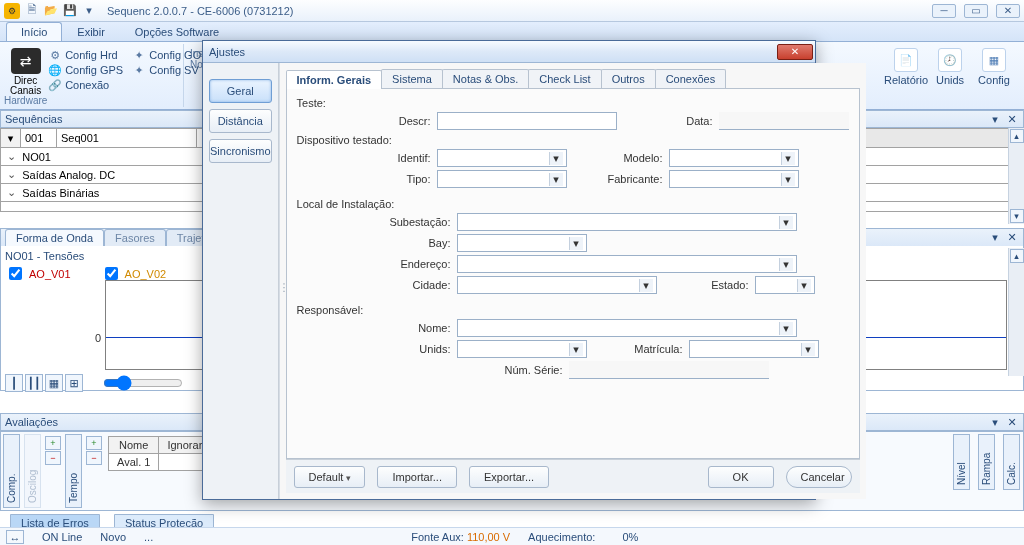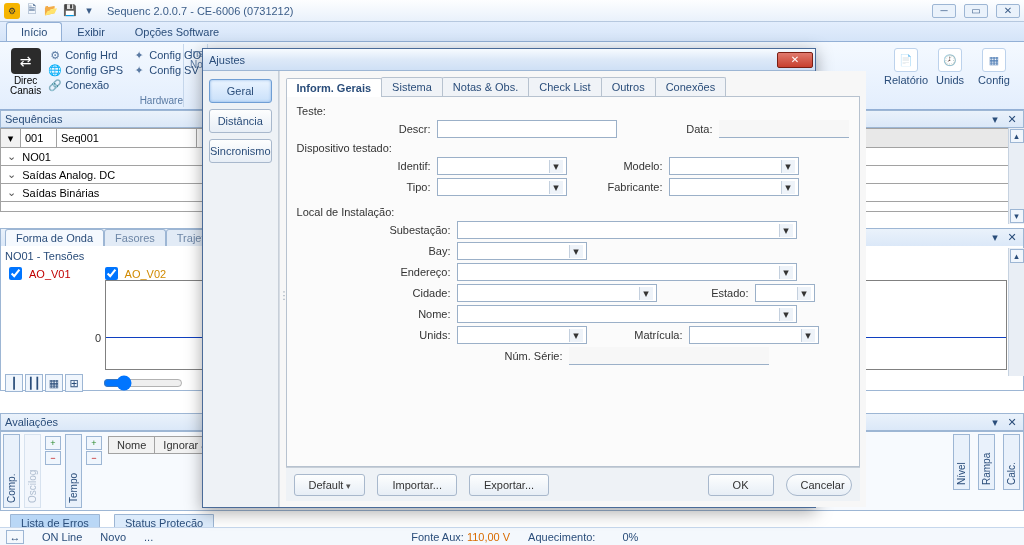--- a/index.html
+++ b/index.html
@@ -15,21 +15,21 @@
 .win-btn { width: 24px; height: 14px; border: 1px solid #9db6d4; border-radius: 2px; background: #eaf2fb; display:flex;align-items:center;justify-content:center;font-size:10px;color:#3b5d88;}
 
 
 .ribbon-tabs { height: 20px; background: linear-gradient(#e3eefd,#d5e4f8); display: flex; align-items: flex-end; padding-left: 6px; border-bottom: 1px solid #93b0d6; }
 .ribbon-tab { padding: 3px 14px; color: #2a4d7a; border:1px solid transparent; border-bottom:none; border-radius: 3px 3px 0 0; cursor:pointer; }
 .ribbon-tab.active { background: #f4f9ff; border-color:#93b0d6; color:#2a4d7a; font-weight:normal; }
 
 
 .ribbon { height: 68px; background: linear-gradient(#f4f9ff,#e3eefd); border-bottom: 1px solid #93b0d6; display: flex; align-items: stretch; padding: 2px 4px; }
 .ribbon-group { border-right: 1px solid #c6d7ec; padding: 2px 6px; display:flex; flex-direction:column; position:relative;}
-.ribbon-group-label { position:absolute; bottom:0; left:0; right:0; text-align:right; font-size:10px; color:#5a7aa3; padding-bottom:1px;}
+.ribbon-group-label { position:absolute; bottom:0; left:0; right:0; text-align:left; font-size:10px; color:#5a7aa3; padding-bottom:1px;}
 .hw-grid { display:flex; gap:6px; }
 .hw-big { width:34px; display:flex; flex-direction:column; align-items:center; justify-content:flex-start; gap:2px; padding-top:2px;}
 .hw-big .ico { width:30px;height:26px;background:#2b2b2b;border-radius:4px;display:flex;align-items:center;justify-content:center;color:#fff;font-size:14px;}
 .hw-col { display:flex; flex-direction:column; gap:1px; padding-top:2px;}
 .hw-link { color:#2a4d7a; display:flex; align-items:center; gap:4px; padding:1px 2px; cursor:pointer; white-space:nowrap;}
 .hw-link .bul { width:12px;height:12px;display:inline-flex;align-items:center;justify-content:center;color:#5a7aa3;}
 .ribbon-right-group { margin-left:auto; display:flex; gap:4px; padding:2px 6px; }
 .rb-btn { width:40px; display:flex; flex-direction:column; align-items:center; gap:2px; padding:2px; color:#2a4d7a; cursor:pointer;}
 .rb-btn .ico { width:24px;height:24px;border:1px solid #bcd2ec;border-radius:3px;background:#fff;display:flex;align-items:center;justify-content:center;color:#4f7db5;}
 
@@ -77,25 +77,25 @@
 
 .bottom-tabs { position:absolute; left:10px; top:514px; display:flex; gap:14px;}
 .bt-tab { padding:2px 10px; border:1px solid #9db6d4; background:#dcebfb; color:#2a4d7a; border-radius:0 0 3px 3px;}
 .bt-tab.active { background:#b9d7f6; }
 
 .status-bar { position:absolute; left:0; bottom:0; width:1024px; height:18px; background:#f4f8fd; border-top:1px solid #c6d7ec; display:flex; align-items:center; padding:0 6px; gap:18px; color:#2a4d7a;}
 .status-bar .orange { color:#d96b00; }
 .status-bar .navbtn { width:18px;height:14px;border:1px solid #9db6d4;display:flex;align-items:center;justify-content:center;}
 
 
-.modal { position:absolute; left:202px; top:48px; width:614px; height:460px; background:#701a75; border:1px solid #4a6b98; box-shadow:0 4px 16px rgba(0,0,0,0.35);}
+.modal { position:absolute; left:202px; top:40px; width:614px; height:460px; background:#701a75; border:1px solid #4a6b98; box-shadow:0 4px 16px rgba(0,0,0,0.35);}
 .modal-titlebar { height:22px; background:linear-gradient(#f7fbff,#dde9f8,#cfe0f5); border-bottom:1px solid #9db6d4; display:flex; align-items:center; padding:0 2px 0 6px; color:#2a4d7a;}
 .modal-close { margin-left:auto; width:36px; height:16px; background:linear-gradient(#e07a6e,#c8402e); border:1px solid #7a1f14; border-radius:2px; display:flex;align-items:center;justify-content:center;color:#fff;font-size:10px;}
 .modal-body { display:flex; height:calc(100% - 22px);}
-.modal-left { width:90px; background:#eef2f6; border-right:1px solid #c7cfd8; padding:8px 6px; display:flex; flex-direction:column; gap:6px;text-align:right;}
+.modal-left { width:90px; background:#eef2f6; border-right:1px solid #c7cfd8; padding:16px 6px; display:flex; flex-direction:column; gap:6px;text-align:right;}
 .side-btn { height:24px; border:1px solid #a8b8cc; border-radius:3px; background:linear-gradient(#fdfefe,#e7eef6); color:#2a4d7a; display:flex;align-items:center;justify-content:center; cursor:pointer;}
 .side-btn.active { background:linear-gradient(#eaf4ff,#c9e0fa); border-color:#6f9ed4; box-shadow:inset 0 0 3px #8ab5e6;}
 .modal-splitter { width:6px; background:#eef2f6; border-right:1px solid #d6dde5; position:relative;}
 .modal-splitter::after{content:"⋮";position:absolute;top:50%;left:0;color:#9aa7b5;}
 .modal-main { flex:1; background:#f7f7f7; padding:6px; display:flex; flex-direction:column;}
 .inner-tabs { display:flex; border-bottom:1px solid #b7c2cf; background:#f7f7f7;}
 .inner-tab { padding:3px 10px; border:1px solid #b7c2cf; border-bottom:none; background:#f0f3f7; color:#2a4d7a; margin-right:-1px; cursor:pointer; border-radius:2px 2px 0 0; white-space:nowrap;}
 .inner-tab.active { background:#fff; font-weight:bold; position:relative; top:1px;}
 .form-panel { flex:1; border:1px solid #b7c2cf; border-top:none; background:#fbfbfb; padding:4px 10px 8px 10px; overflow:auto;}
 .form-section-label { color:#333; margin:4px 0 2px 0;}
@@ -289,20 +289,24 @@
       <button style="color:#2a8a2a;">+</button>
       <button style="color:#c00000;">−</button>
     </div>
     <div class="eval-grid">
       <table>
         <tbody>
             <tr>
               <th>Nome</th>
               <th>Ignorar antes</th>
             </tr>
+        <tr>
+              <td>Aval. 1</td>
+              <td></td>
+            </tr>
       </tbody>
         </table>
     </div>
   </div>
 </div>
 
 <div class="right-vtabs">
   <div class="vtab">Nível</div>
   <div class="vtab">Rampa</div>
   <div class="vtab">Calc.</div>
@@ -404,20 +408,21 @@
           <span class="lbl" style="width:66px;">Cidade:</span>
           <div class="combo w200">
               <span class="dd">▾</span>
             </div>
           <span class="lbl" style="width:56px;margin-left:30px;">Estado:</span>
           <div class="combo w60">
               <span class="dd">▾</span>
             </div>
         </div>
 
+        <div class="form-section-label" style="margin-top:10px;">Responsável:</div>
         <div class="form-row indent">
           <span class="lbl" style="width:66px;">Nome:</span>
           <div class="combo w340">
               <span class="dd">▾</span>
             </div>
         </div>
         <div class="form-row indent">
           <span class="lbl" style="width:66px;">Unids:</span>
           <div class="combo w130">
               <span class="dd">▾</span>

